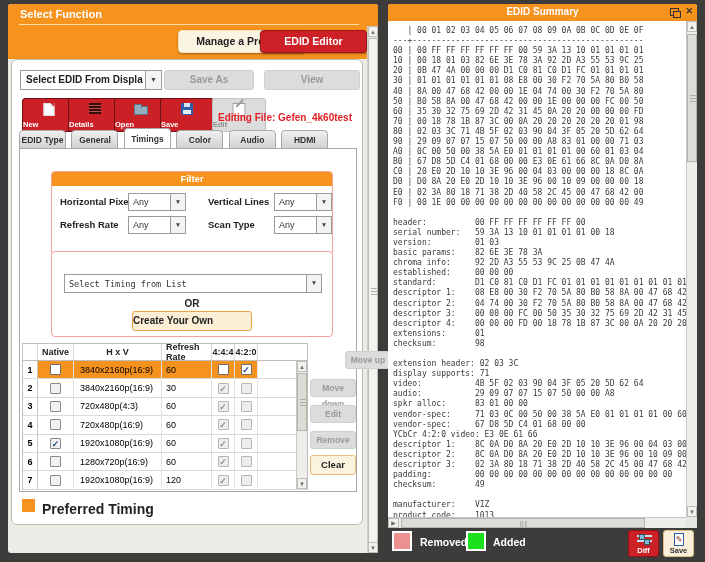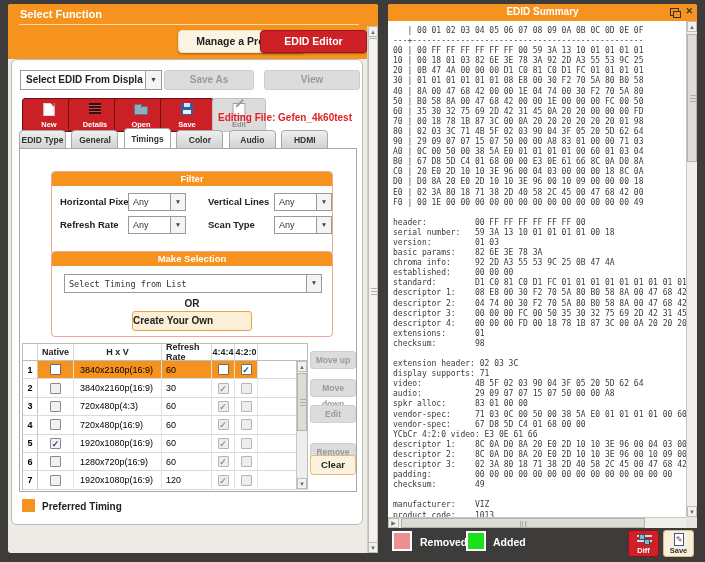--- a/index.html
+++ b/index.html
@@ -33,21 +33,21 @@
   .combo{position:absolute;height:20px;background:#fff;border:1px solid #9A9A9A;font-size:10px;}
   .combo .val{position:absolute;left:5px;top:3px;right:18px;color:#222;font-weight:bold;
     white-space:nowrap;overflow:hidden;}
   .combo .arr{position:absolute;right:0;top:0;bottom:0;width:16px;border-left:1px solid #9A9A9A;
     color:#444;font-size:7px;text-align:center;line-height:18px;background:#F4F4F4;}
   .gray-btn{position:absolute;height:20px;background:#DCDCDC;border:1px solid #CFCFCF;
     border-radius:3px;color:#9A9A9A;font-weight:bold;font-size:10px;text-align:center;line-height:18px;}
 
   .tool-btn{position:absolute;top:38px;width:54px;height:34px;border-radius:3px;
     background:#CB2026;border:1px solid #6E1013;color:#fff;font-size:7.5px;font-weight:bold;
-    text-align:center;cursor:pointer;}
+    text-align:left;cursor:pointer;}
   .tool-btn.dis{background:#DCDCDC;border:1px solid #C2C2C2;color:#8F8F8F;cursor:default;}
   .tool-btn .lbl{position:absolute;left:0;right:0;bottom:2px;}
   .tool-ico{position:absolute;left:50%;top:4px;transform:translateX(-50%);}
   .ico-page{width:11px;height:13px;background:#fff;border:1px solid #ddd;position:relative;}
   .ico-page::after{content:"";position:absolute;right:-1px;top:-1px;border-style:solid;
     border-width:0 4px 4px 0;border-color:transparent #CB2026 #e8e8e8 transparent;}
   .ico-grid{width:12px;height:11px;
     background:repeating-linear-gradient(180deg,#3A0D0D 0,#3A0D0D 2px,#B8544F 2px,#B8544F 3px);}
   .ico-folder{width:14px;height:9px;background:#93ACBF;border:1px solid #5E7586;position:relative;margin-top:3px;}
   .ico-folder::before{content:"";position:absolute;left:-1px;top:-3px;width:6px;height:3px;
@@ -105,21 +105,21 @@
   .cb.on::before{content:"\2713";}
   .tscroll{position:absolute;right:0;top:17px;bottom:0;width:11px;background:#EFEEEA;border-left:1px solid #C6C6C6;}
   .tthumb{position:absolute;left:0;top:12px;width:10px;height:58px;background:#DDDCD7;
     border:1px solid #B5B3AC;}
 
   .row-btn{position:absolute;left:290px;width:46px;height:18px;background:#DCDCDC;border:1px solid #CFCFCF;
     border-radius:3px;color:#9A9A9A;font-weight:bold;font-size:8.5px;text-align:center;line-height:16px;}
   .row-btn.clear{background:#FCF3DF;border:1px solid #E8B97E;color:#222;height:20px;font-size:9.5px;line-height:18px;}
 
   .pref-swatch{position:absolute;left:10px;top:439px;width:13px;height:13px;background:#F6921E;}
-  .pref-label{position:absolute;left:30px;top:441px;font-weight:bold;font-size:10px;color:#222;}
+  .pref-label{position:absolute;left:30px;top:441px;font-weight:bold;font-size:14px;color:#222;}
 
   
   .right-window{position:absolute;left:388px;top:4px;width:309px;height:524px;background:#fff;border-radius:3px 3px 0 0;}
   .rw-head{position:absolute;left:0;top:0;right:0;height:17px;background:#F6921E;border-radius:3px 3px 0 0;}
   .rw-title{position:absolute;left:0;right:0;top:2px;text-align:center;color:#fff;font-weight:bold;font-size:10px;}
   .rw-float{position:absolute;right:18px;top:4px;width:9px;height:8px;border:1px solid #333;background:#F6921E;}
   .rw-float::before{content:"";position:absolute;left:2px;top:2px;width:6px;height:5px;border:1px solid #333;background:#F6921E;}
   .rw-close{position:absolute;right:4px;top:2px;color:#333;font-size:9px;font-weight:bold;cursor:pointer;}
   .rw-text{position:absolute;left:0;top:17px;right:11px;bottom:11px;overflow:hidden;background:#fff;}
   .rw-text pre{margin:0;padding:5px 0 0 5px;font-family:"DejaVu Sans Mono",monospace;
@@ -230,21 +230,20 @@
             <div class="arr">▼</div>
         </div>
         <div class="fld-label" style="left:156px;top:47px;">Scan Type</div>
         <div class="sel" style="left:222px;top:44px;width:58px;">
           <div class="val">Any</div>
             <div class="arr">▼</div>
         </div>
       </div>
 
       <div class="group" style="top:102px;height:86px;">
-        <div class="group-head">Make Selection</div>
         <div class="sel" style="left:12px;top:22px;width:258px;height:19px;">
           <div class="val" style="font-family:'DejaVu Sans Mono',monospace;font-size:8.5px;top:4px;">Select Timing from List</div>
           <div class="arr">▼</div>
         </div>
         <div class="or-label" style="top:46px;">OR</div>
         <div class="create-btn" style="top:59px;">Create Your Own</div>
       </div>
 
       <div class="ttable">
         <div class="thead">
@@ -365,24 +364,24 @@
           </div>
         <div class="tscroll">
           <div class="sb-arrow" style="top:0;">▲</div>
           <div class="tthumb">
               <div class="grip" style="top:25px;"></div>
             </div>
           <div class="sb-arrow" style="bottom:0;">▼</div>
         </div>
       </div>
 
-      <div class="row-btn" style="top:202px;">Move up</div>
+      <div class="row-btn" style="top:202px;margin-left:35px;">Move up</div>
       <div class="row-btn" style="top:230px;">Move down</div>
       <div class="row-btn" style="top:256px;">Edit</div>
-      <div class="row-btn" style="top:282px;margin-top:12px;">Remove</div>
+      <div class="row-btn" style="top:282px;">Remove</div>
       <div class="row-btn clear" style="top:306px;">Clear</div>
     </div>
 
     <div class="pref-swatch"></div>
     <div class="pref-label">Preferred Timing</div>
   </div>
 </div>
 
 <div class="right-window">
   <div class="rw-head">

